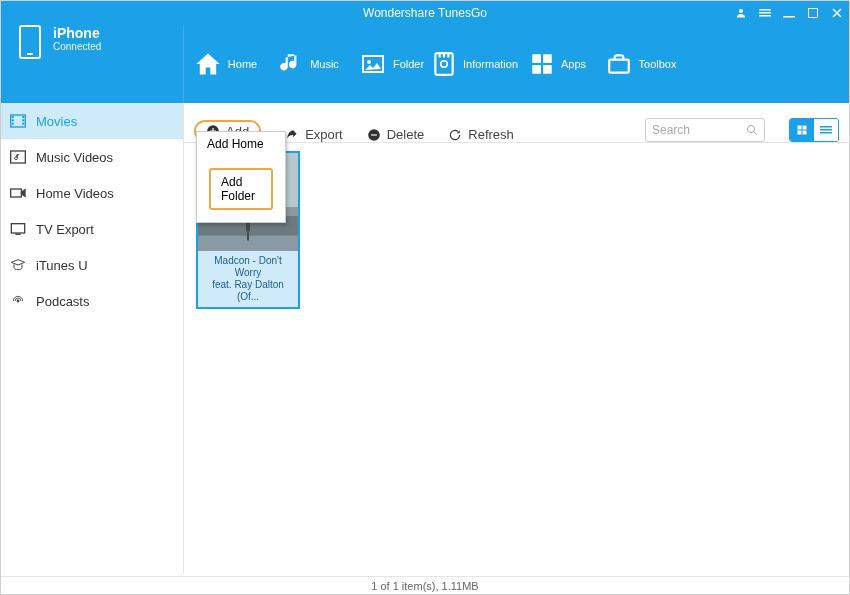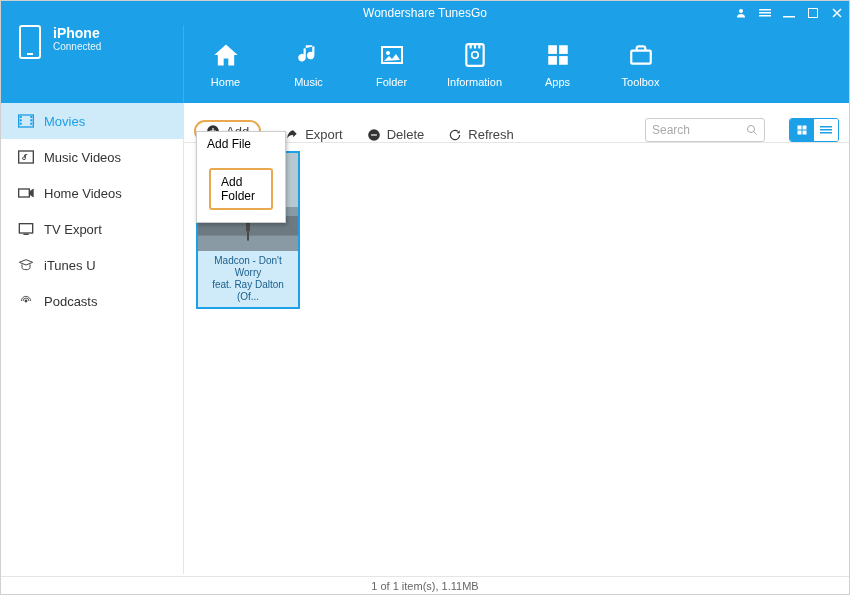--- a/index.html
+++ b/index.html
@@ -7,27 +7,27 @@
 .titlebar{height:24px;background:#1ca0e8;display:flex;align-items:center;justify-content:center;position:relative;color:#fff;font-size:12px}
 .titlebar .winbtns{position:absolute;right:6px;top:0;height:24px;display:flex;align-items:center;gap:12px}
 .titlebar .winbtns span{cursor:pointer;font-size:12px;display:inline-flex;align-items:center}
 .header{height:78px;background:#1ca0e8;display:flex}
 .device{width:183px;display:flex;align-items:flex-start;gap:12px;padding-left:18px;color:#fff;border-right:1px solid rgba(255,255,255,0.15)}
 .device .phicon{width:22px;height:34px;border:2px solid #fff;border-radius:3px;position:relative}
 .device .phicon::after{content:"";position:absolute;bottom:2px;left:50%;width:6px;height:2px;background:#fff;transform:translateX(-50%)}
 .device .dname{font-size:14px;font-weight:600}
 .device .dstat{font-size:10px;opacity:.9}
 .tabs{flex:1;display:flex}
-.tab{width:83px;display:flex;flex-direction:column;align-items:center;justify-content:center;color:#fff;gap:6px;font-size:11px;cursor:pointer}
+.tab{width:83px;display:flex;flex-direction:row;align-items:center;justify-content:center;color:#fff;gap:6px;font-size:11px;cursor:pointer}
 .tab.active{background:#0f8ad0}
 .tab .ticon{height:30px;display:flex;align-items:center;justify-content:center}
 .tab svg{fill:#fff}
 .body{display:flex;height:calc(595px - 24px - 78px - 22px)}
 .sidebar{width:183px;border-right:1px solid #e5e5e5;background:#fff;padding-top:0}
-.sbitem{height:36px;display:flex;align-items:center;gap:10px;padding-left:17px;cursor:pointer;font-size:13px;color:#333}
+.sbitem{height:36px;display:flex;align-items:center;gap:10px;padding-left:9px;cursor:pointer;font-size:13px;color:#333}
 .sbitem.active{background:#cfeaf9;color:#1ca0e8}
 .sbitem.active svg{fill:#1ca0e8;stroke:#1ca0e8}
 .sbitem svg{fill:#444;stroke:#444}
 .main{flex:1;display:flex;flex-direction:column}
 .toolbar{height:40px;border-bottom:1px solid #e5e5e5;display:flex;align-items:flex-end;padding:0 10px;gap:24px;font-size:13px}
 .tbbtn{display:flex;align-items:center;gap:6px;color:#444;cursor:pointer}
 .tbbtn.hl{border:2px solid #e8a94f;border-radius:11px;padding:0 10px;height:22px}
 .toolbar .spacer{flex:1}
 .search{border:1px solid #ccc;border-radius:3px;height:24px;width:120px;display:flex;align-items:center;padding:0 6px;gap:4px;color:#aaa;font-size:12px}
 .viewtoggle{border:1px solid #1ca0e8;border-radius:3px;height:24px;display:flex;overflow:hidden}
@@ -265,19 +265,19 @@
         <div class="cap">
           <div>Madcon - Don't Worry</div>
           <div>feat. Ray Dalton (Of...</div>
         </div>
       </div>
     </div>
   </div>
 </div>
 
 <div class="dropdown">
-  <div>Add File</div>
+  <div>Add Home</div>
   <div class="hl">Add Folder</div>
 </div>
 
 <div class="status">
     <span>1 of 1 item(s), 1.11MB</span>
   </div>
 
 </body></html>

